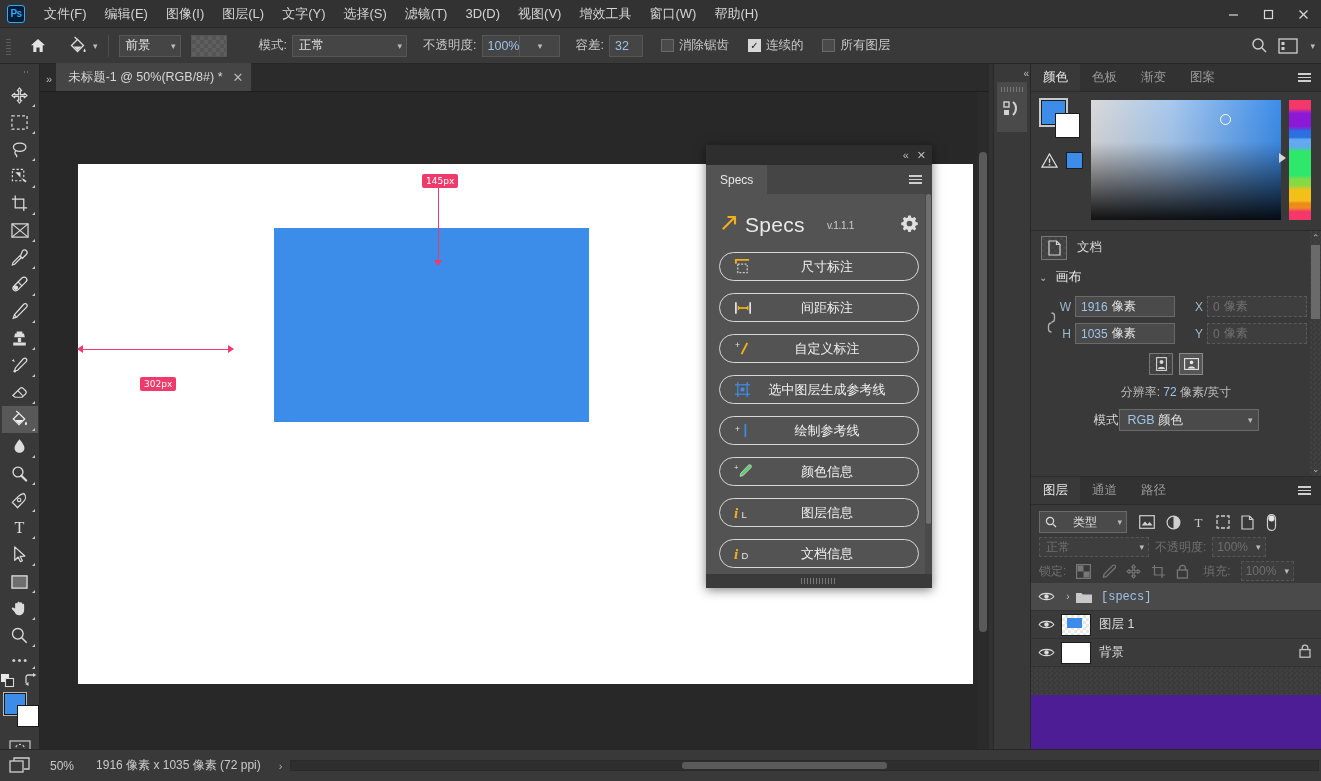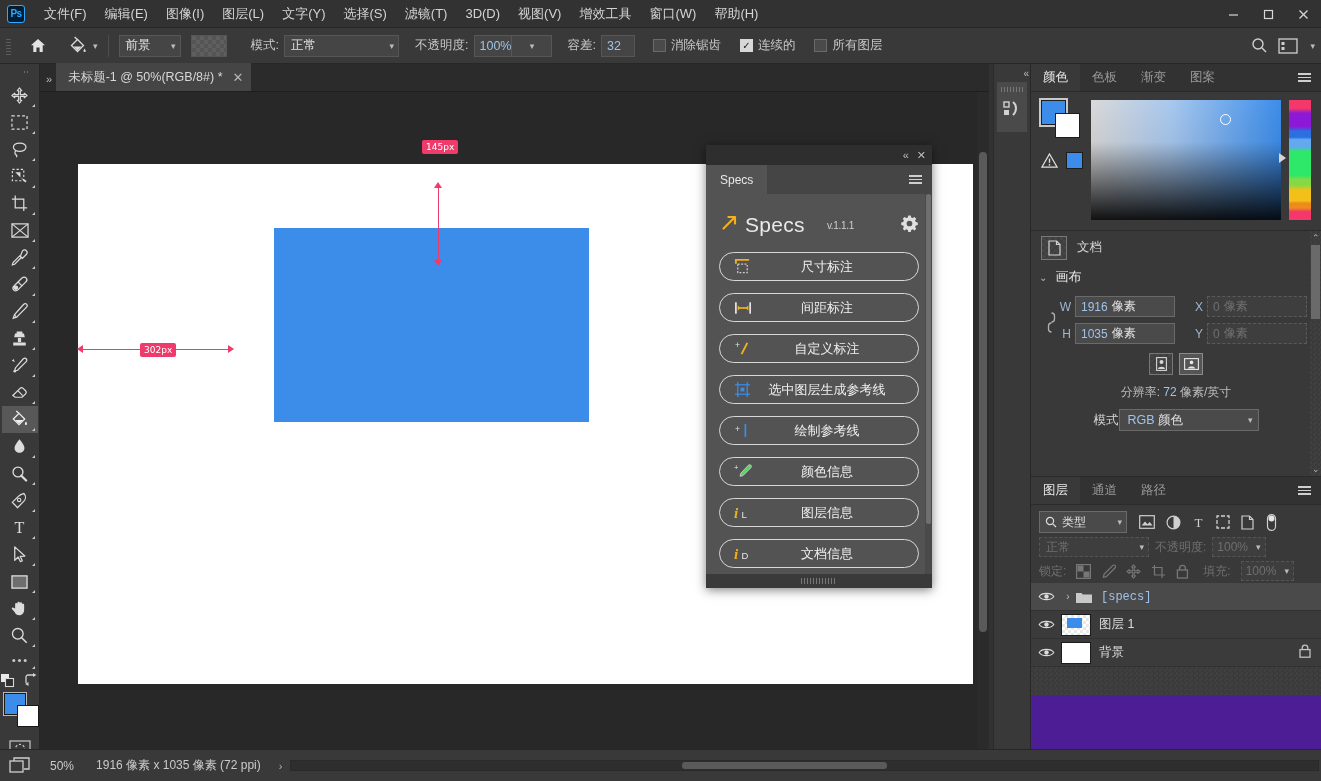--- a/index.html
+++ b/index.html
@@ -126,20 +126,21 @@
     position: absolute; left: 38px; top: 72px; width: 895px; height: 520px;
     background: #ffffff;
   }
   .blue-rect { position: absolute; left: 196px; top: 64px; width: 315px; height: 194px; }
 
   
   .meas-label {
     position: absolute; color: #ffffff; font-size: 9px; line-height: 12px;
     padding: 1px 4px; border-radius: 2px; white-space: nowrap;
     font-family: "DejaVu Sans", sans-serif;
+    margin-top: 34px;
   }
   .v-line { position: absolute; width: 1px; }
   .h-line { position: absolute; height: 1px; }
   .arrow { position: absolute; width: 0; height: 0; }
 
   .canvas-vscroll {
     position: absolute; right: 0; top: 0; width: 12px; height: 657px; background: #2b2b2b;
   }
   .canvas-vscroll .thumb {
     position: absolute; left: 2px; top: 60px; width: 8px; height: 480px;
@@ -303,21 +304,21 @@
   .mode-row { display:flex; align-items:center; justify-content:center; margin-top:8px;}
   .mode-sel { background:#4a4a4a; border:1px solid #6a6a6a; height:22px; width:140px;
     display:flex; align-items:center; justify-content:space-between; padding:0 5px 0 8px;
     color:#e0e0e0; font-size:12.5px;}
   .mode-sel .rgb { color:#9fc2e8; }
 
   
   .lay-filter { display:flex; align-items:center; height:30px; padding: 4px 8px 0; gap: 8px; }
   .lay-search {
     width: 88px; height: 22px; background: #4a4a4a; border: 1px solid #6a6a6a;
-    display: flex; align-items: center; gap: 5px; padding: 0 4px 0 5px; color: #e0e0e0;
+    display: flex; align-items: center; gap: 16px; padding: 0 4px 0 5px; color: #e0e0e0;
     font-size: 12px;
   }
   .lay-icons { display: flex; gap: 11px; align-items: center; margin-left: 4px; }
   .lay-blend {
     display: flex; align-items: center; height: 24px; padding: 0 8px; gap: 6px;
   }
   .blend-sel { width: 110px; height: 20px; border: 1px dashed #555; background:#3e3e3e;
     color: #6f6f6f; font-size: 12px; display:flex; align-items:center;
     justify-content:space-between; padding:0 4px 0 6px; }
   .dimlbl { color: #6f6f6f; font-size: 12px; }
@@ -405,21 +406,21 @@
         </svg>
       </div>
       <span class="caret">▾</span>
     </div>
     <div class="opt-sep"></div>
     <div class="opt-select" style="width:62px;margin-left:2px">
       <span>前景</span>
       <span class="caret">▾</span>
     </div>
     <div class="swatch-pair" style="margin-left:10px"></div>
-    <div class="opt-label" style="margin-left:24px">模式:</div>
+    <div class="opt-label" style="margin-left:32px">模式:</div>
     <div class="opt-select" style="width:115px">
       <span>正常</span>
       <span class="caret">▾</span>
     </div>
     <div class="opt-label" style="margin-left:16px">不透明度:</div>
     <div class="opt-input" style="width:38px;color:#9fc2e8">100%</div>
     <div class="opt-select" style="width:18px;justify-content:center;border-left:none">
       <span class="caret" style="margin-left:0">▾</span>
     </div>
     <div class="opt-label" style="margin-left:16px">容差:</div>

